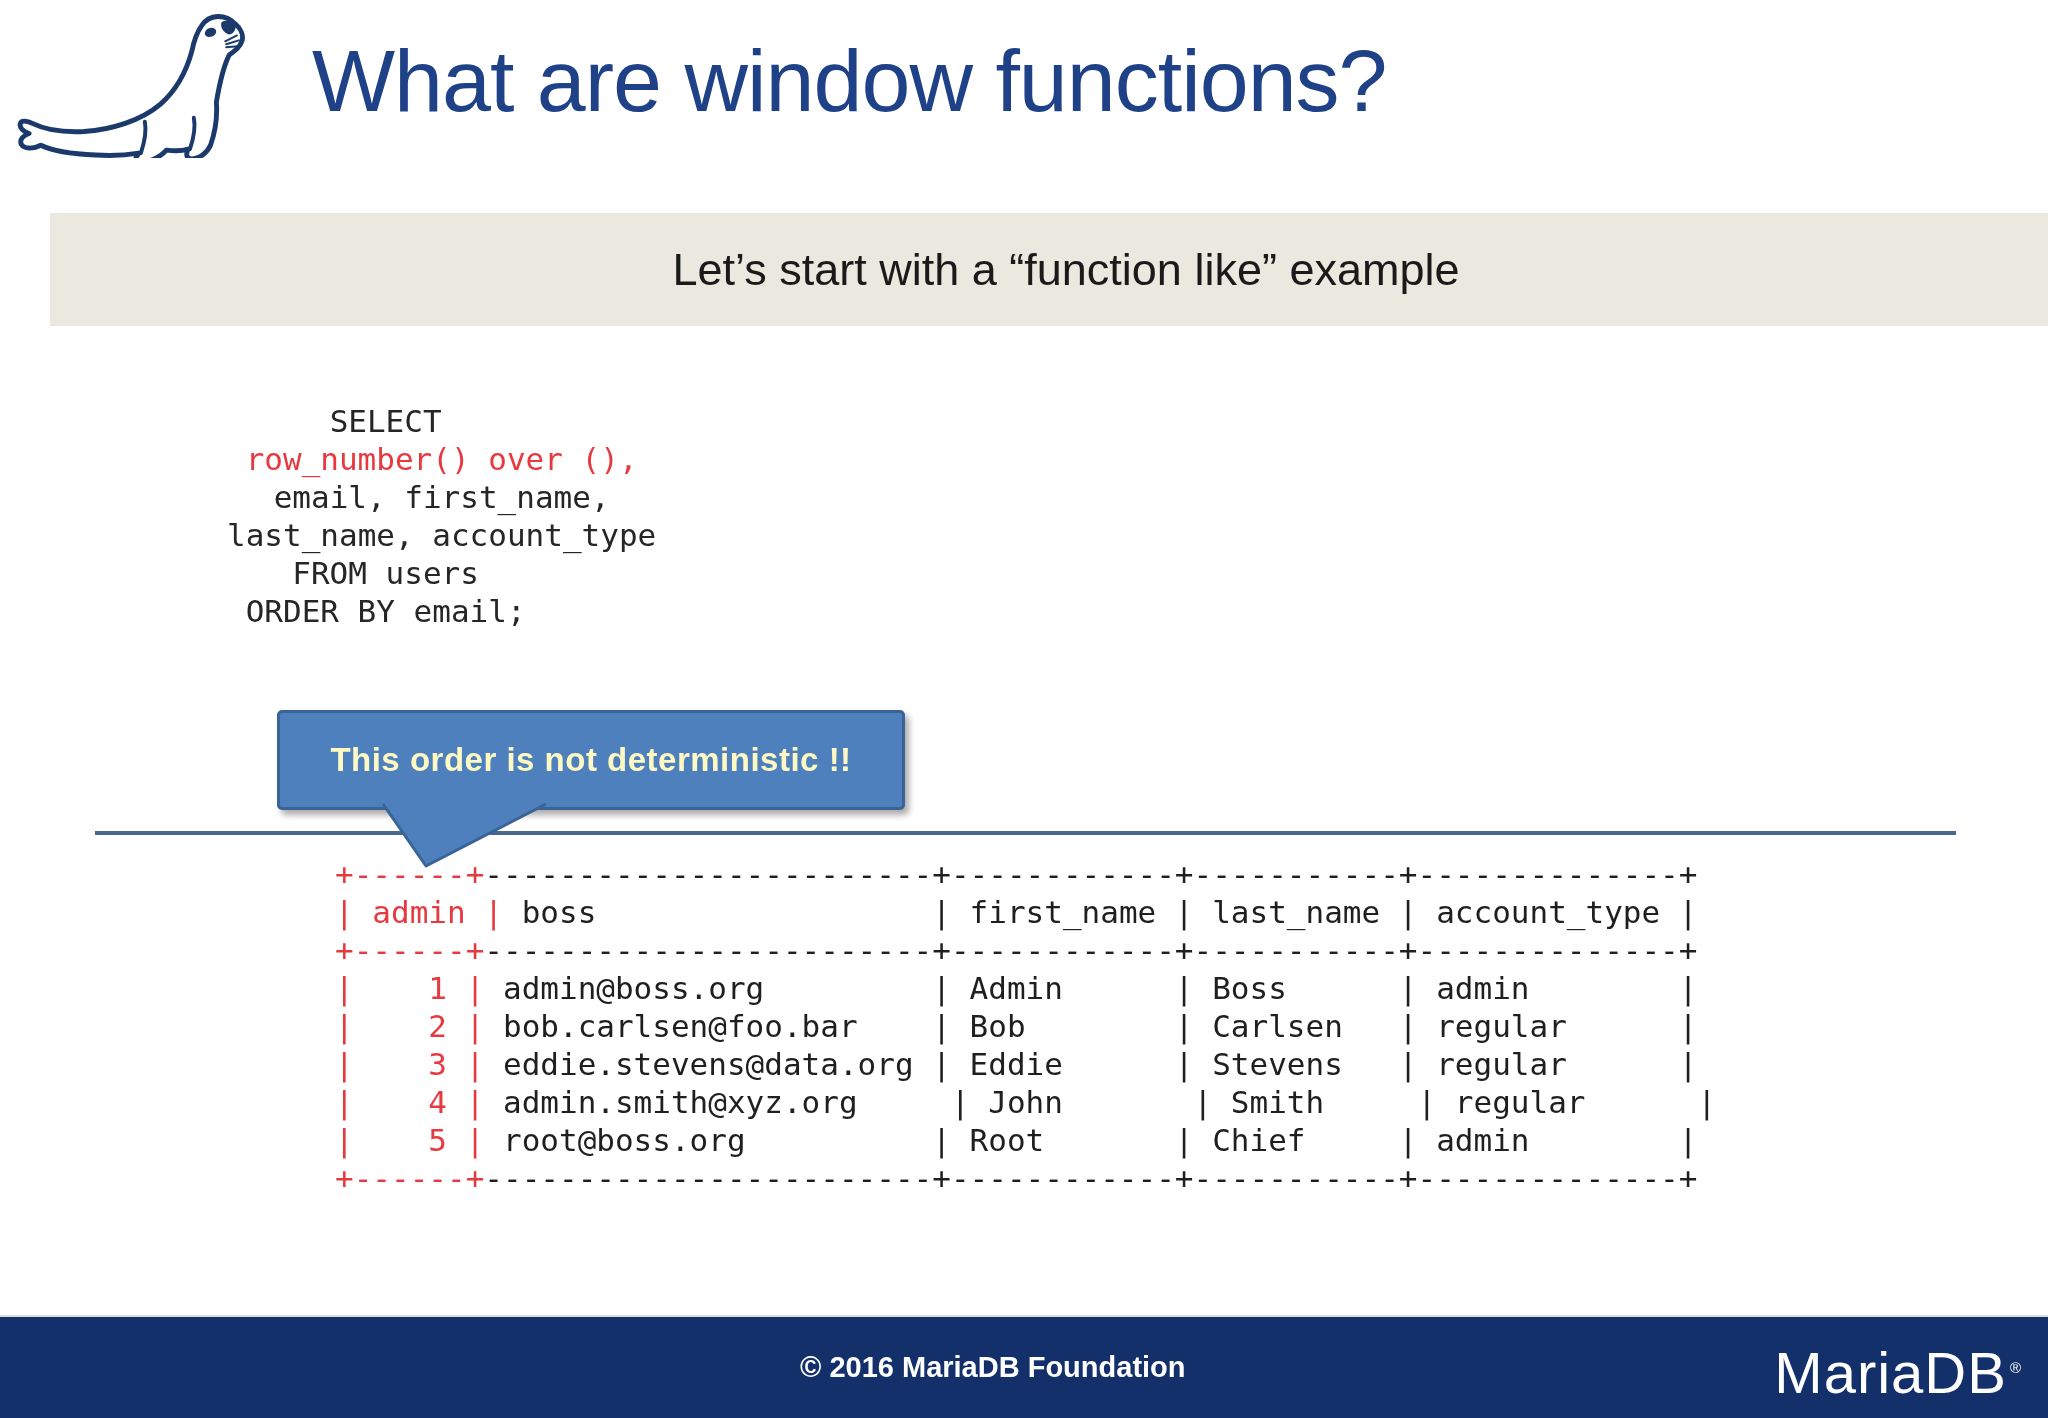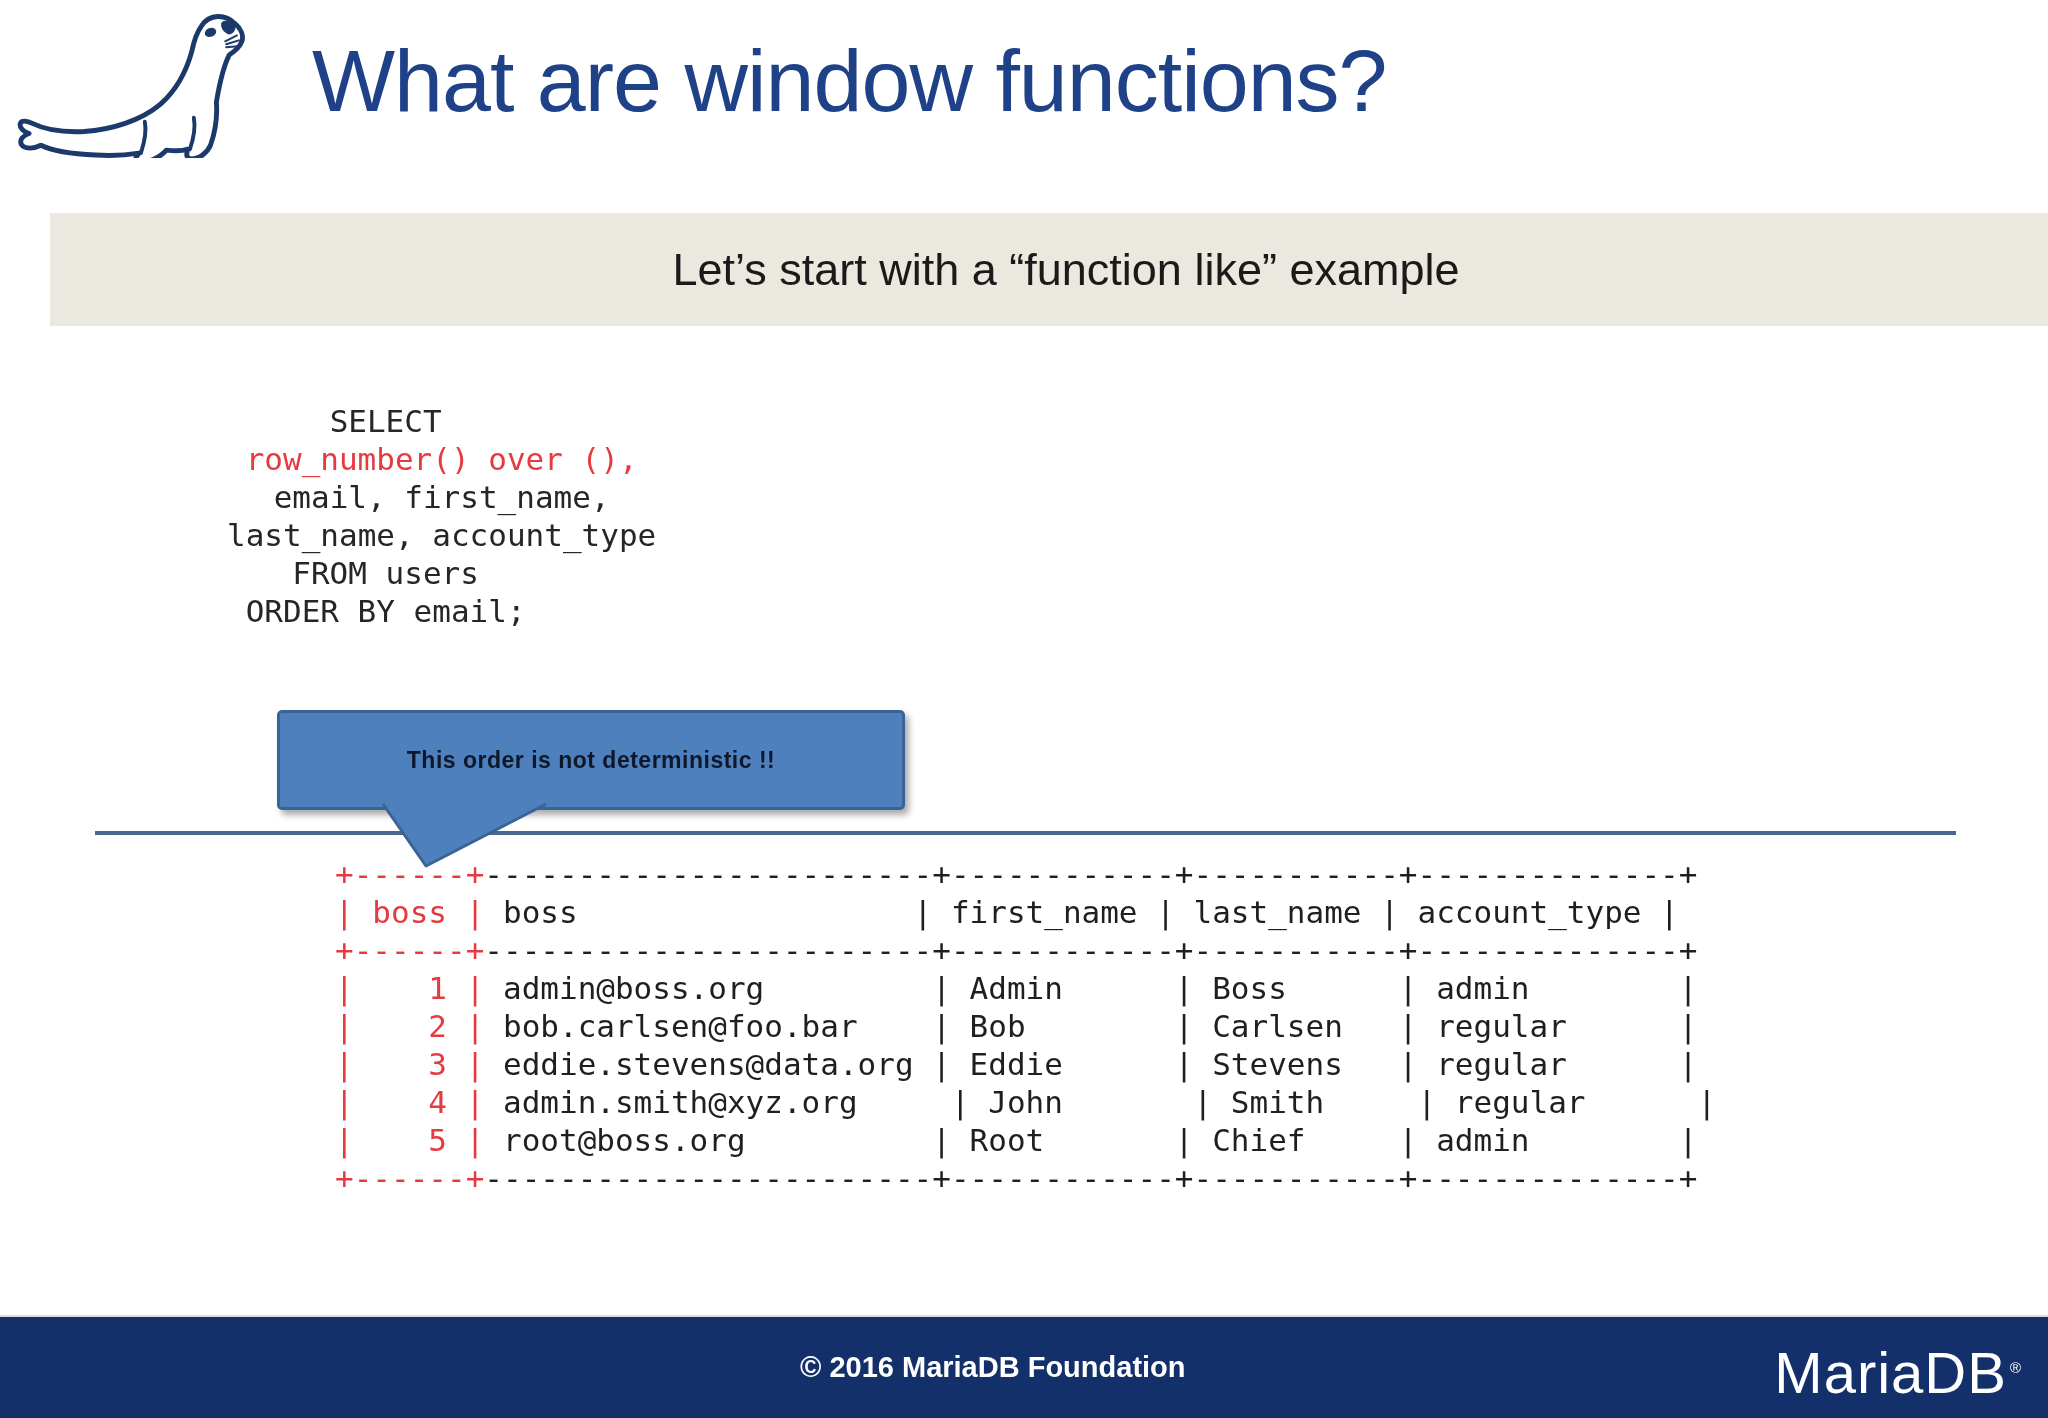--- a/index.html
+++ b/index.html
@@ -16,21 +16,21 @@
           text-align:center;}
   .banner span{line-height:113px;font-size:45px;color:#1a1a1a;}
   .sql{position:absolute;left:115px;top:402px;margin:0;
        font-family:"DejaVu Sans Mono","Liberation Mono",monospace;font-size:31px;line-height:38px;
        color:#262626;text-align:center;}
   .red{color:var(--red);}
   .divider{position:absolute;left:95px;top:831px;width:1861px;height:4px;background:#4a6790;z-index:1;}
   .callout{position:absolute;left:277px;top:710px;width:628px;height:100px;box-sizing:border-box;
            background:var(--callout);border:3px solid var(--callout-border);border-radius:5px;
            box-shadow:4px 5px 6px rgba(0,0,0,.33);text-align:center;z-index:3;}
-  .callout span{line-height:94px;font-size:23px;font-weight:bold;color:#0f172a;letter-spacing:.5px;}
+  .callout span{line-height:94px;font-size:33px;font-weight:bold;color:#fef9c3;letter-spacing:.5px;}
   .tail{position:absolute;left:368px;top:800px;width:200px;height:80px;z-index:4;}
   .result{position:absolute;left:335px;top:855px;margin:0;
           font-family:"DejaVu Sans Mono","Liberation Mono",monospace;font-size:31px;line-height:38px;
           color:#1f1f1f;z-index:2;}
   .footer{position:absolute;left:0;top:1315px;width:2048px;height:119px;box-sizing:border-box;
           background:var(--navy);border-top:2px solid #dcdcdc;}
   .copy{position:absolute;left:800px;top:0;line-height:101px;font-size:29px;font-weight:bold;color:#fff;}
   .brand{position:absolute;right:26px;top:0;line-height:101px;font-size:58px;color:#fff;
          letter-spacing:1px;font-weight:400;}
   .brand sup{font-size:15px;margin-left:3px;}
@@ -72,21 +72,21 @@
   <div class="divider" style="background: rgb(74, 103, 144);"></div>
 
   <div class="callout">
     <span>This order is not deterministic !!</span>
   </div>
   <svg class="tail" viewBox="0 0 200 80">
     <path d="M15 4 L58 66 L178 4" style="fill:var(--callout);stroke:var(--callout-border);" stroke-width="3" stroke-linejoin="round"></path>
   </svg>
 
   <pre class="result"><span class="red">+------+</span><span>------------------------+------------+-----------+--------------+</span>
-<span class="red">| boss |</span><span> boss                  | first_name | last_name | account_type |</span>
+<span class="red">| admin |</span><span> boss                  | first_name | last_name | account_type |</span>
 <span class="red">+------+</span><span>------------------------+------------+-----------+--------------+</span>
 <span class="red">|    1 |</span><span> admin@boss.org         | Admin      | Boss      | admin        |</span>
 <span class="red">|    2 |</span><span> bob.carlsen@foo.bar    | Bob        | Carlsen   | regular      |</span>
 <span class="red">|    3 |</span><span> eddie.stevens@data.org | Eddie      | Stevens   | regular      |</span>
 <span class="red">|    4 |</span><span> admin.smith@xyz.org     | John       | Smith     | regular      |</span>
 <span class="red">|    5 |</span><span> root@boss.org          | Root       | Chief     | admin        |</span>
 <span class="red">+------+</span><span>------------------------+------------+-----------+--------------+</span>
 </pre>
 
   <div class="footer">

